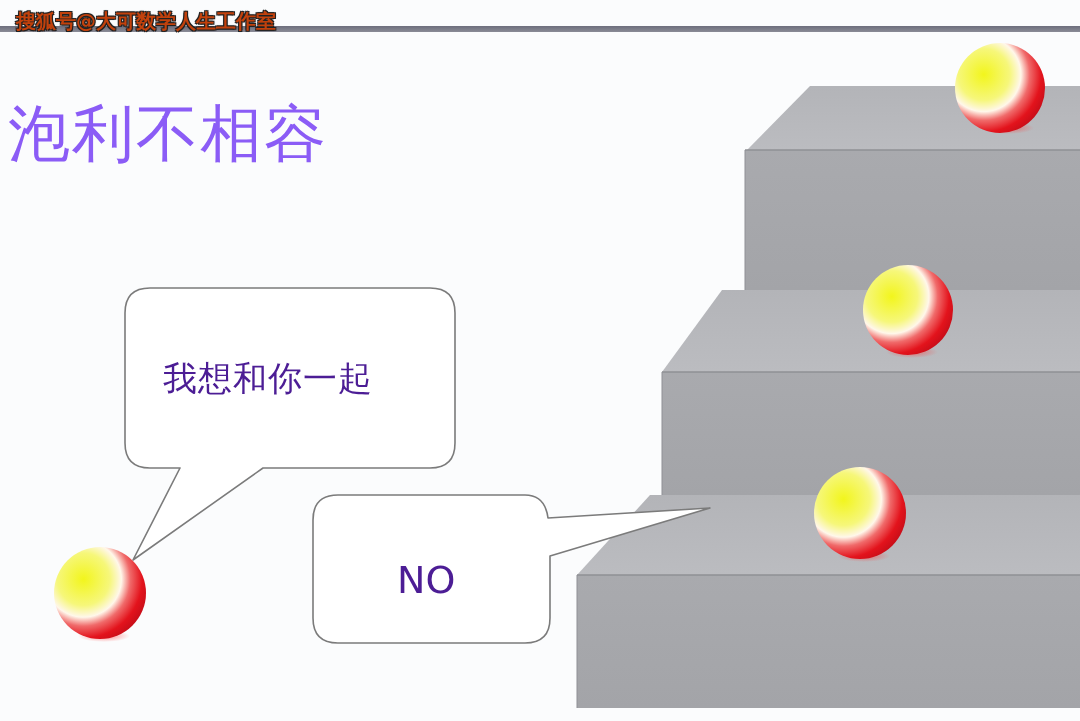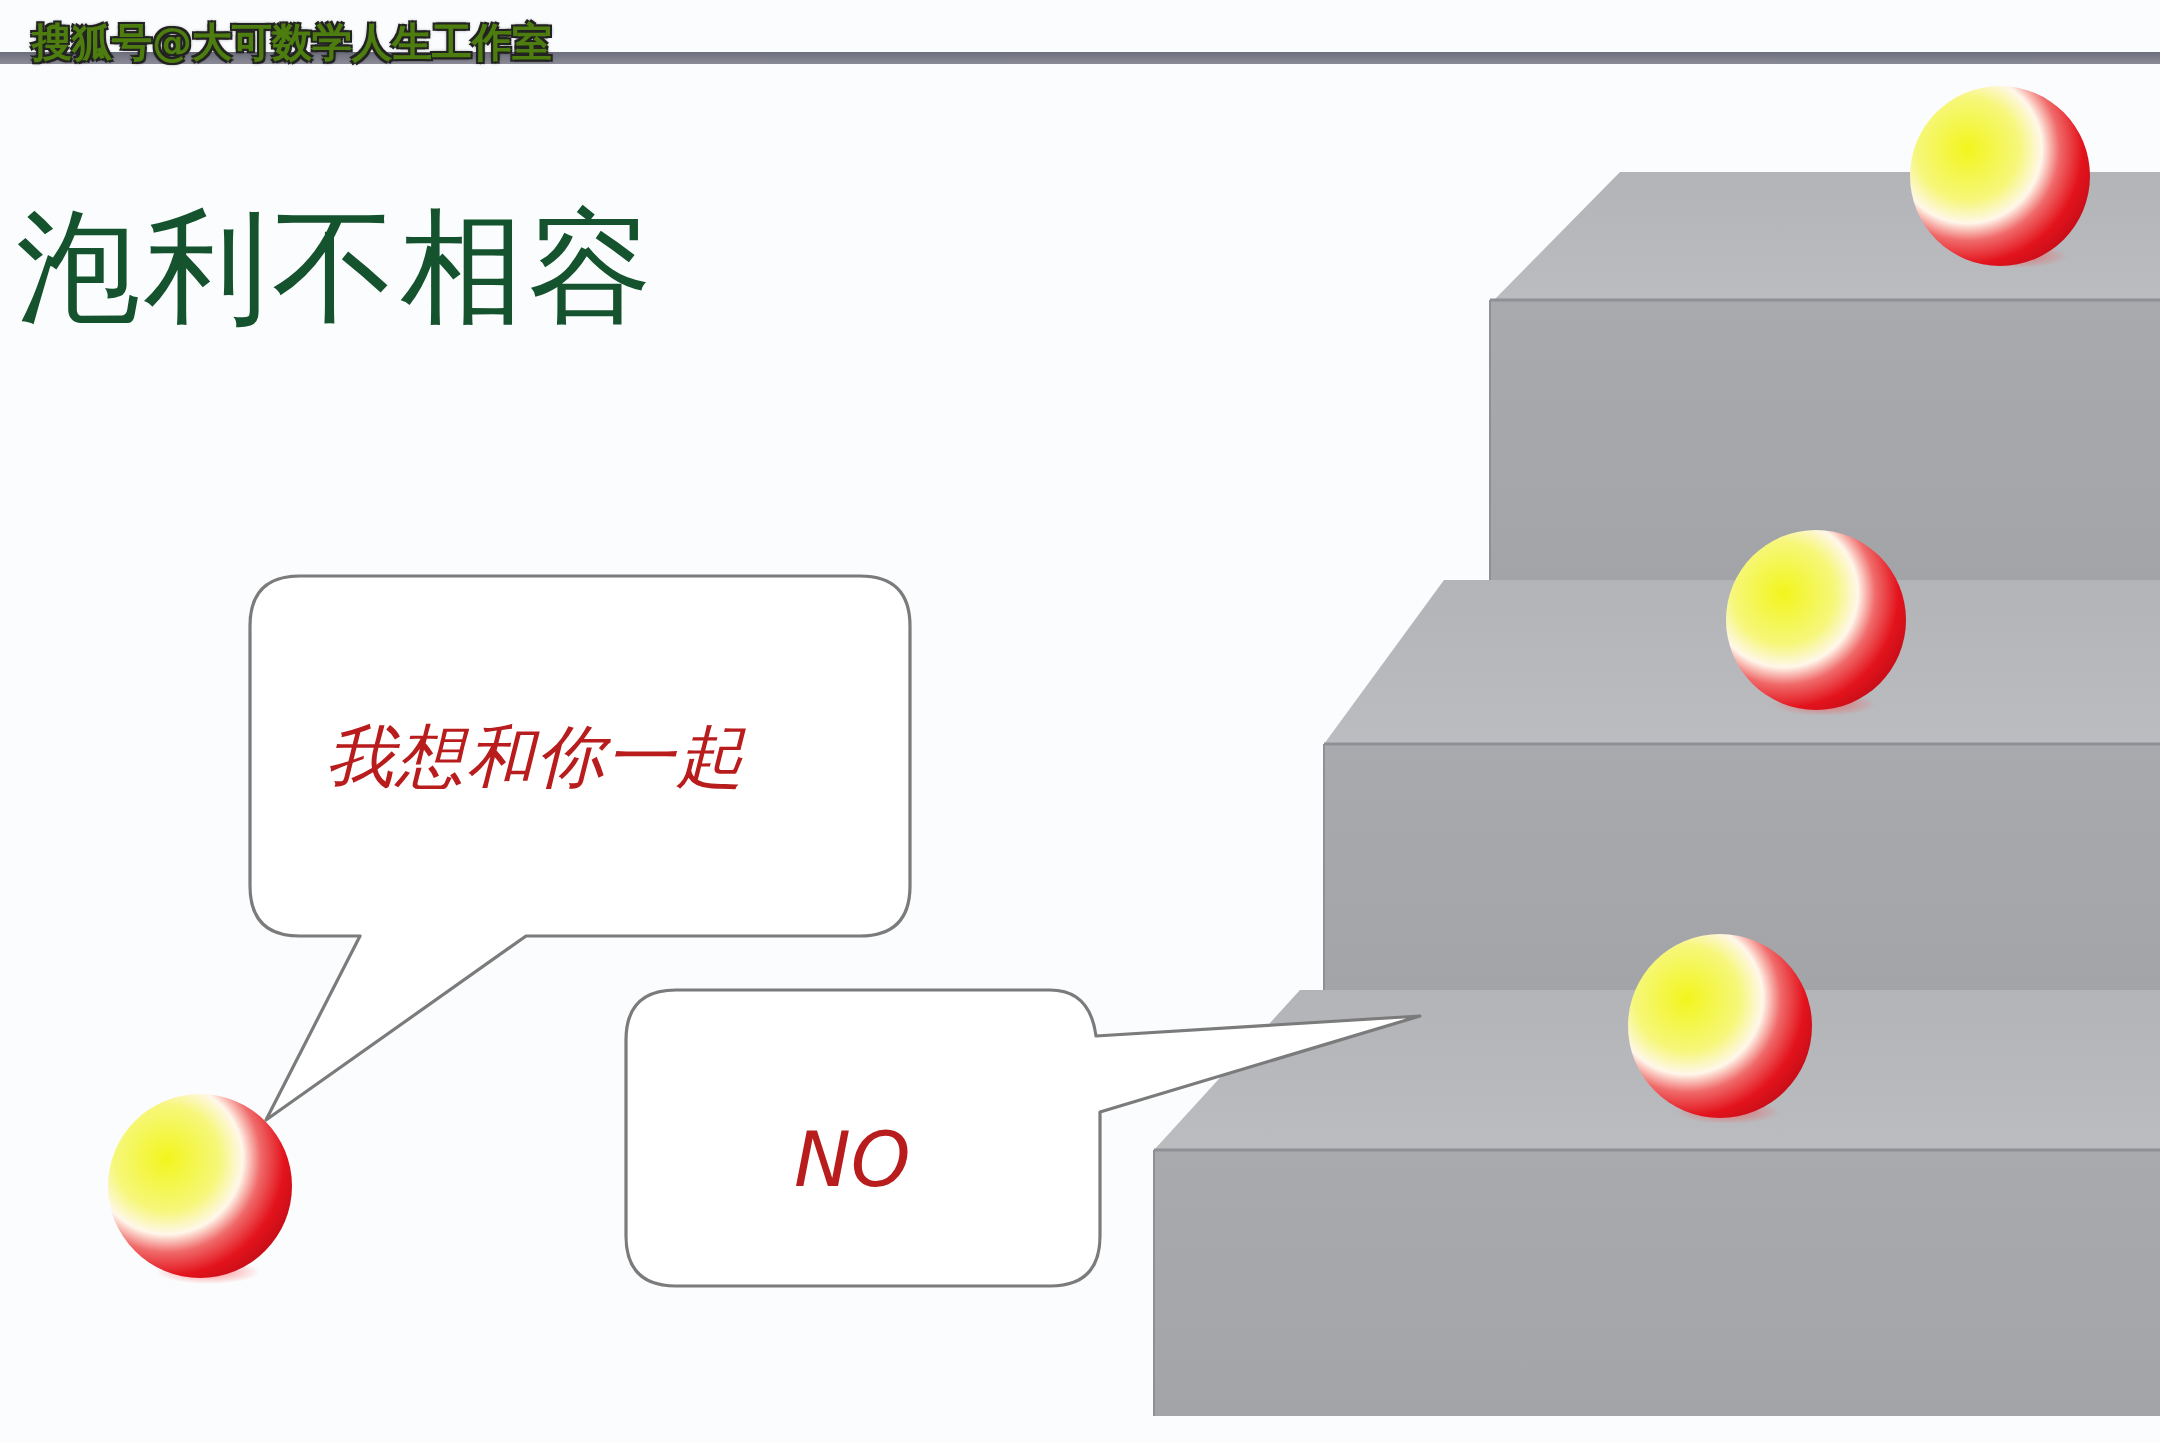--- a/index.html
+++ b/index.html
@@ -1,22 +1,22 @@
 <!DOCTYPE html>
 <html><head>
 <meta charset="utf-8">
 <style>
   html,body{margin:0;padding:0;}
   body{width:1080px;height:721px;position:relative;overflow:hidden;background:#fbfcfd;font-family:"DejaVu Sans","Liberation Sans",sans-serif;}
   .top-bar{position:absolute;left:0;top:26px;width:1080px;height:6px;background:linear-gradient(#6d6e7c,#8a8b96);}
-  .watermark{position:absolute;left:16px;top:8px;font-size:20px;font-weight:bold;color:#4d7c0f;letter-spacing:0px;
+  .watermark{position:absolute;left:16px;top:8px;font-size:20px;font-weight:bold;color:#c2410c;letter-spacing:0px;
     text-shadow:-1px -1px 0 #222,1px -1px 0 #222,-1px 1px 0 #222,1px 1px 0 #222,0 0 2px #000;z-index:5;white-space:nowrap;}
-  .title{position:absolute;left:8px;top:96px;font-size:62px;line-height:76px;color:#14532d;letter-spacing:2px;white-space:nowrap;}
+  .title{position:absolute;left:8px;top:96px;font-size:62px;line-height:76px;color:#8b5cf6;letter-spacing:2px;white-space:nowrap;}
   svg.scene{position:absolute;left:0;top:0;}
-  .bubble-text{position:absolute;color:#b91c1c;white-space:nowrap;font-style:italic;}
+  .bubble-text{position:absolute;color:#4c1d95;white-space:nowrap;}
   .t1{left:163px;top:356px;font-size:34px;letter-spacing:1px;}
   .t2{left:397px;top:546px;font-size:38px;margin-top:12px;}
 </style>
 </head>
 <body>
 
 <div class="top-bar"></div>
 <div class="watermark">搜狐号@大可数学人生工作室</div>
 <div class="title">泡利不相容</div>
 

